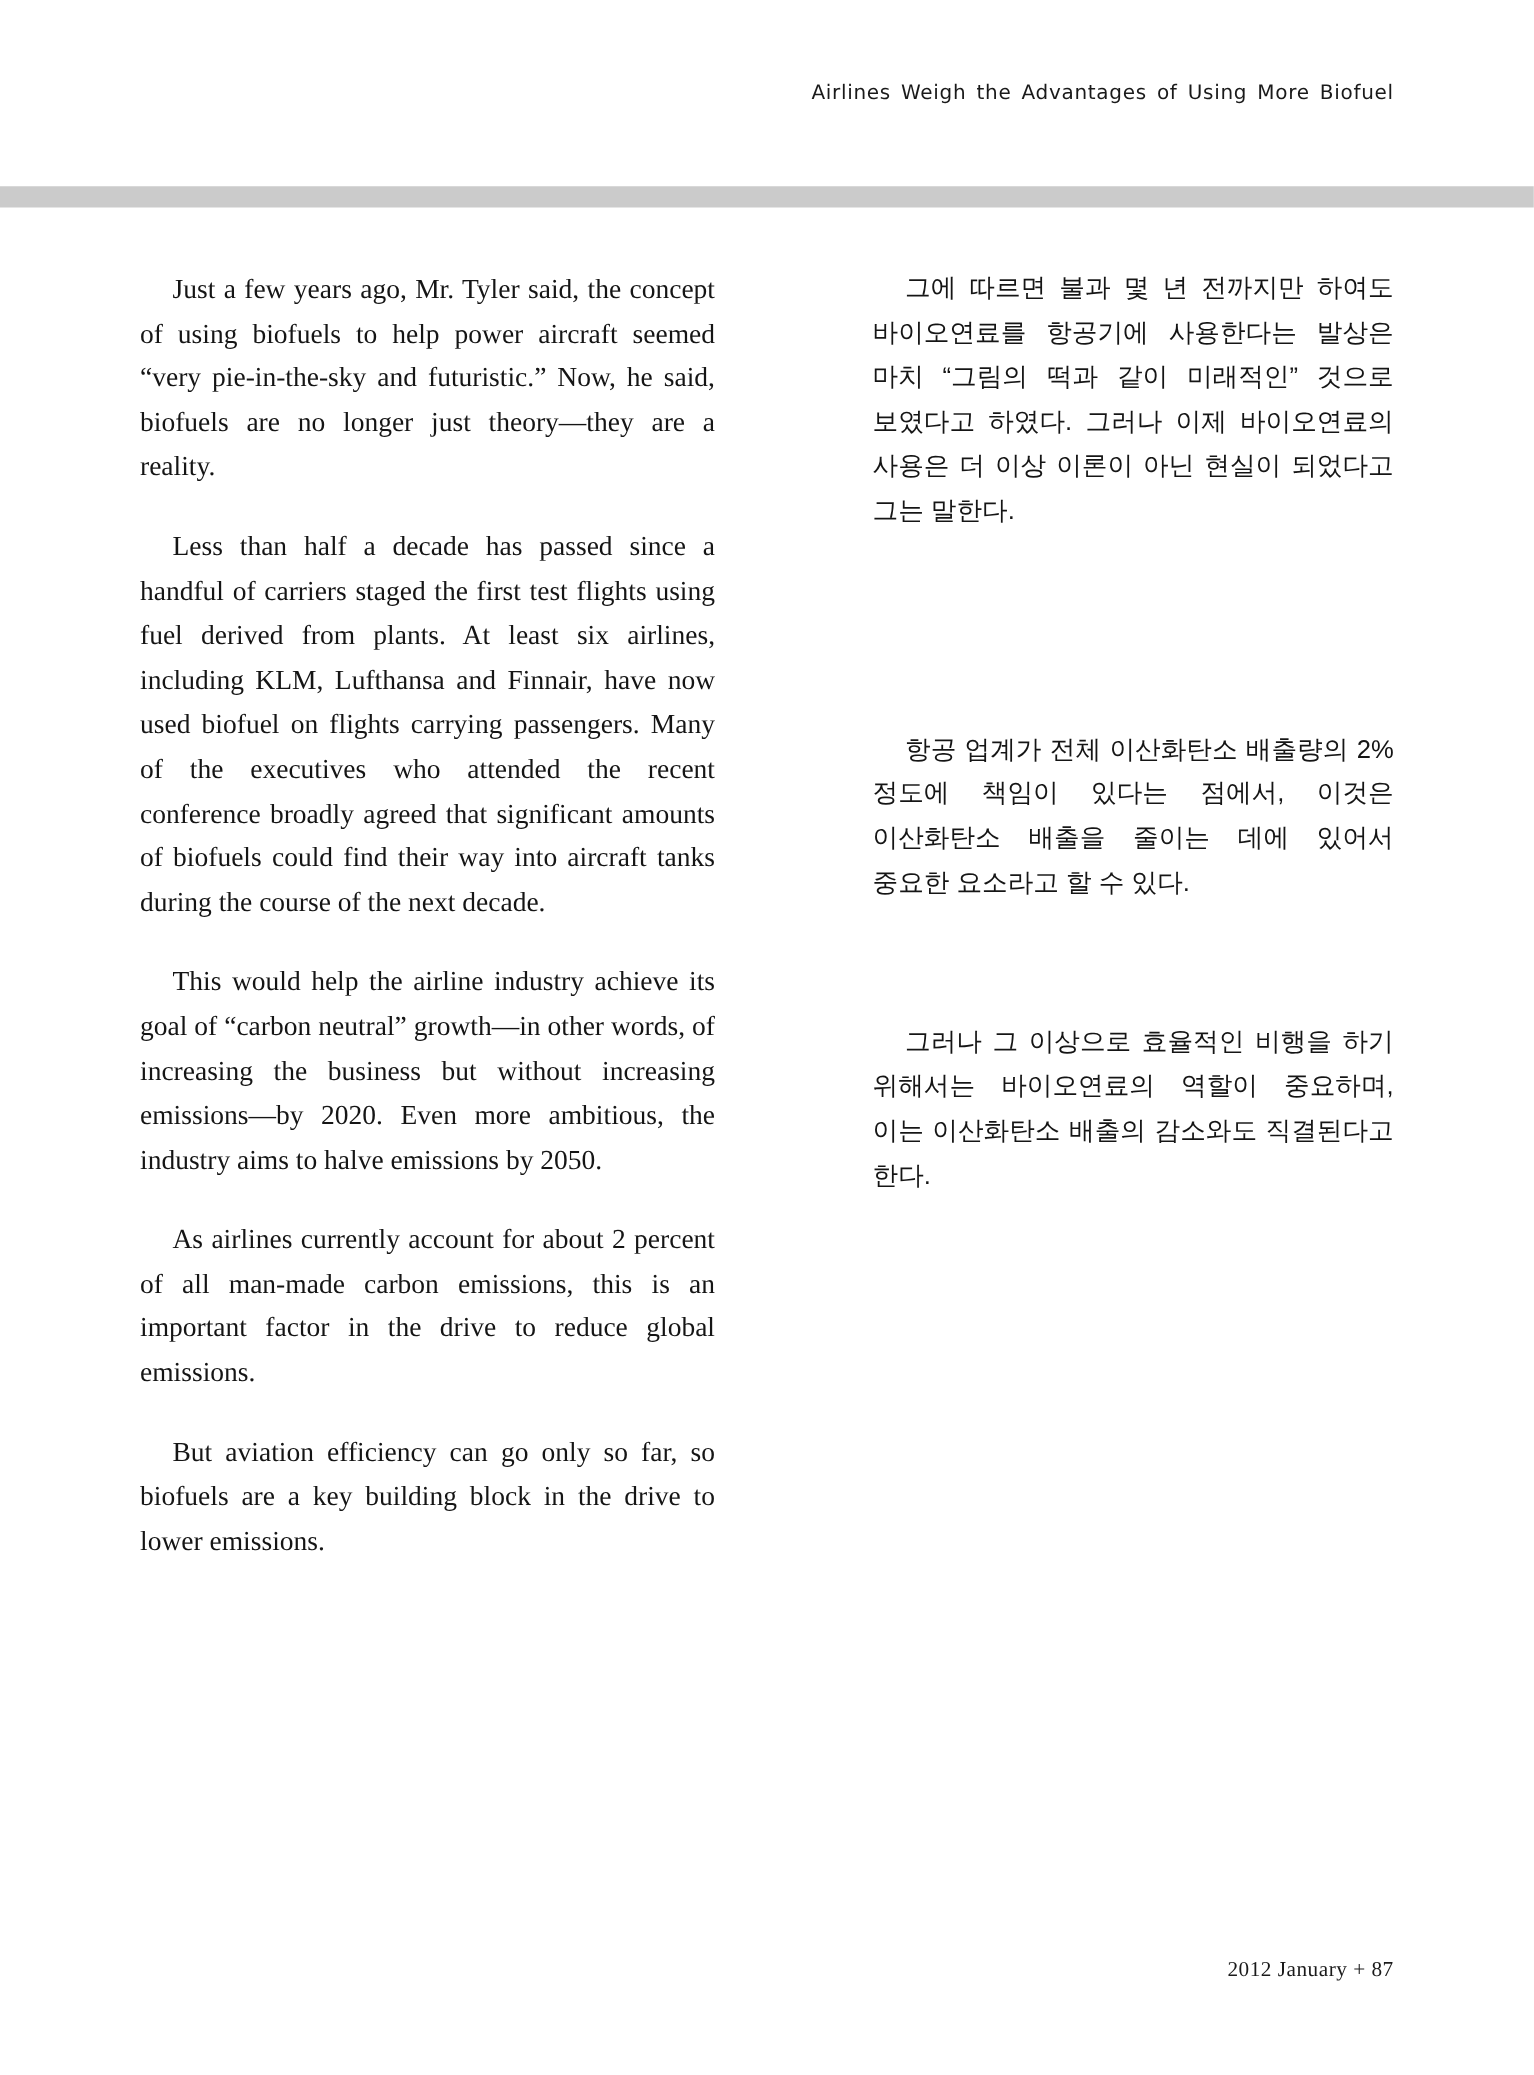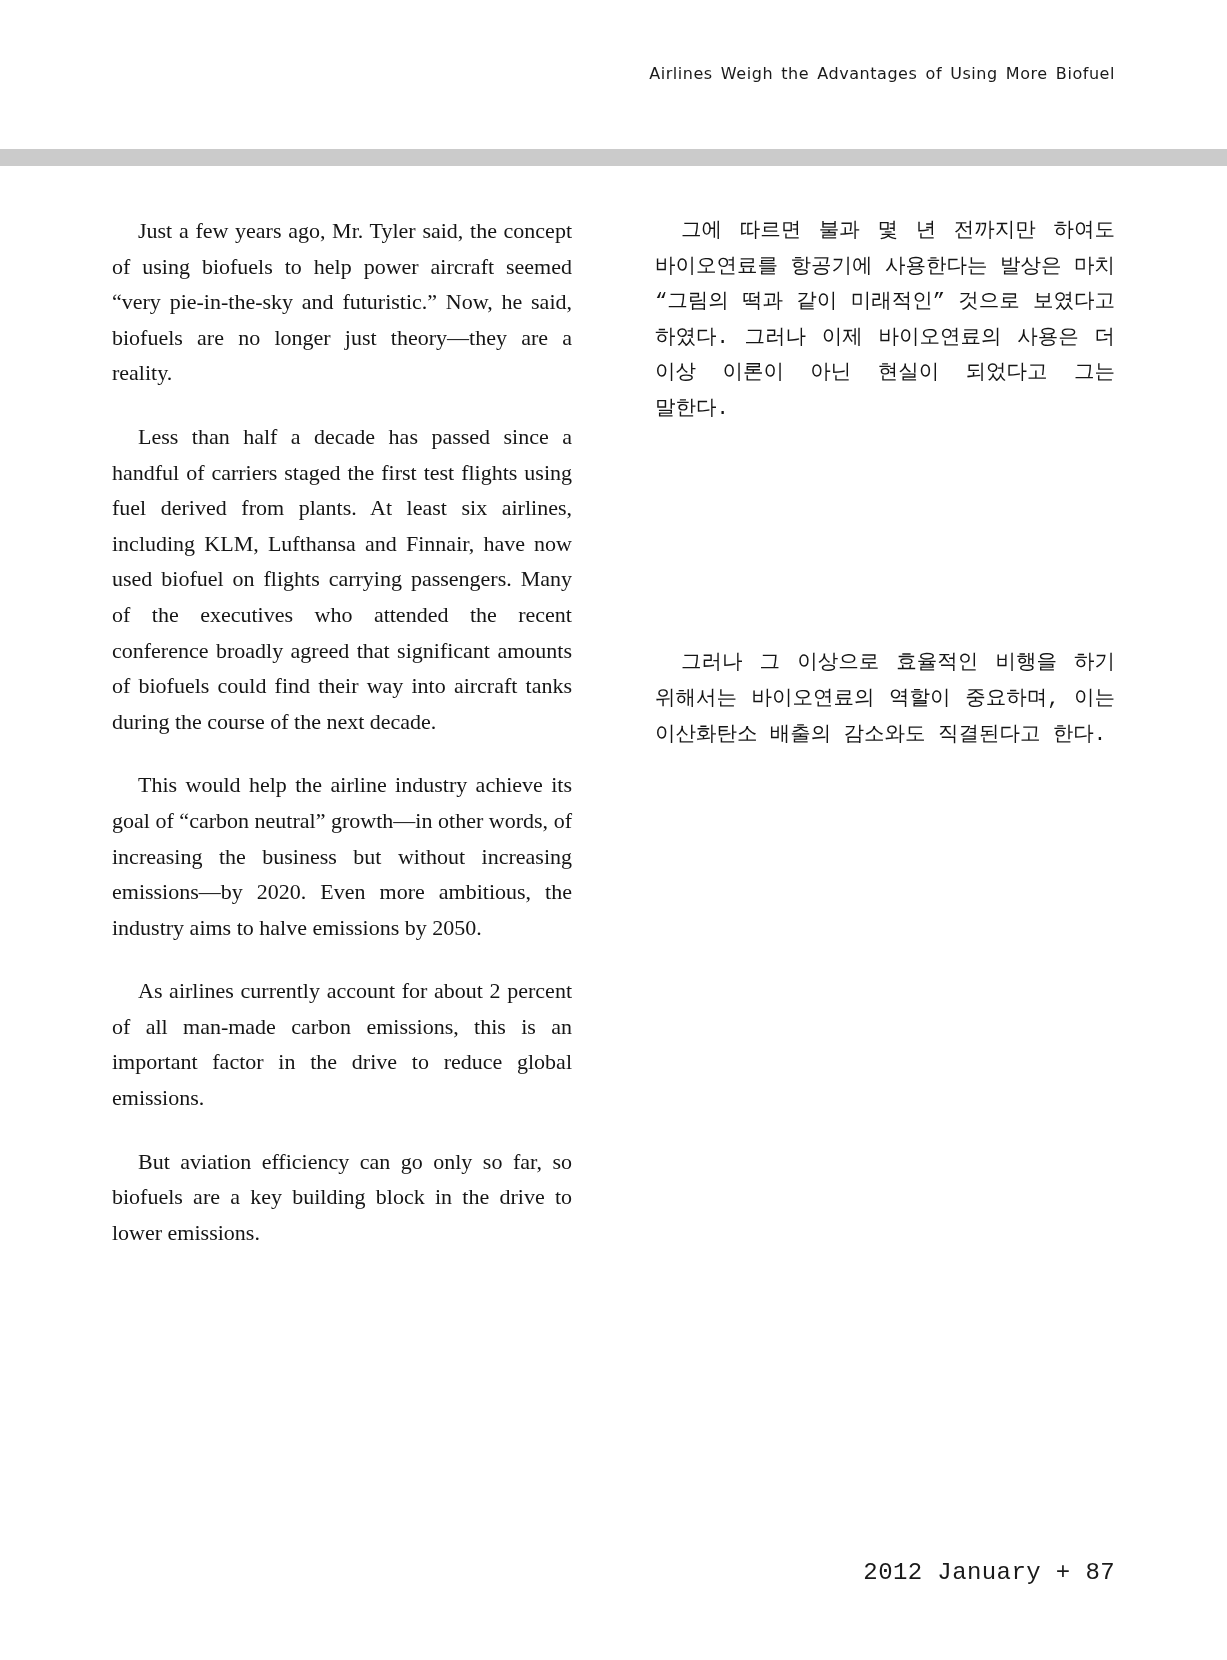--- a/index.html
+++ b/index.html
@@ -63,41 +63,42 @@
   }
 
   .col-en p {
     font-family: "Liberation Serif", "DejaVu Serif", serif;
     font-size: 22px;
     line-height: 35.6px;
     color: #151515;
   }
 
   .col-ko p {
-    font-family: Liberation Mono, monospace;
+    font-family: Liberation Sans, sans-serif;
     font-size: 20.5px;
     line-height: 35.6px;
     color: #151515;
     word-break: keep-all;
+    margin-left: 43px;
   }
 
   
   .spacer {
     visibility: hidden;
   }
 
   
   .footer {
     position: absolute;
     left: 0;
     right: 112px;
     bottom: 74px;
     text-align: right;
-    font-family: Liberation Mono, monospace;
-    font-size: 24px;
+    font-family: Liberation Serif, serif;
+    font-size: 17px;
     letter-spacing: 0.4px;
     color: #1a1a1a;
     white-space: nowrap;
   }
 </style>
 </head>
 <body>
 
 <div class="running-header">Airlines Weigh the Advantages of Using More Biofuel</div>
 
@@ -110,19 +111,20 @@
     <p>Less than half a decade has passed since a handful of carriers staged the first test flights using fuel derived from plants. At least six airlines, including KLM, Lufthansa and Finnair, have now used biofuel on flights carrying passengers. Many of the executives who attended the recent conference broadly agreed that significant amounts of biofuels could find their way into aircraft tanks during the course of the next decade.</p>
     <p>This would help the airline industry achieve its goal of “carbon neutral” growth—in other words, of increasing the business but without increasing emissions—by 2020. Even more ambitious, the industry aims to halve emissions by 2050.</p>
     <p>As airlines currently account for about 2 percent of all man-made carbon emissions, this is an important factor in the drive to reduce global emissions.</p>
     <p>But aviation efficiency can go only so far, so biofuels are a key building block in the drive to lower emissions.</p>
   </div>
 
   <div class="col col-ko">
     <p>그에 따르면 불과 몇 년 전까지만 하여도 바이오연료를 항공기에 사용한다는 발상은 마치 “그림의 떡과 같이 미래적인” 것으로 보였다고 하였다. 그러나 이제 바이오연료의 사용은 더 이상 이론이 아닌 현실이 되었다고 그는 말한다.</p>
     <p class="spacer">&nbsp;</p>
     <p class="spacer">&nbsp;</p>
+    <p>항공 업계가 전체 이산화탄소 배출량의 2% 정도에 책임이 있다는 점에서, 이것은 이산화탄소 배출을 줄이는 데에 있어서 중요한 요소라고 할 수 있다.</p>
     <p class="spacer">&nbsp;</p>
     <p>그러나 그 이상으로 효율적인 비행을 하기 위해서는 바이오연료의 역할이 중요하며, 이는 이산화탄소 배출의 감소와도 직결된다고 한다.</p>
   </div>
 
 </div>
 
 <div class="footer">2012 January + 87</div>
 
 </body></html>

